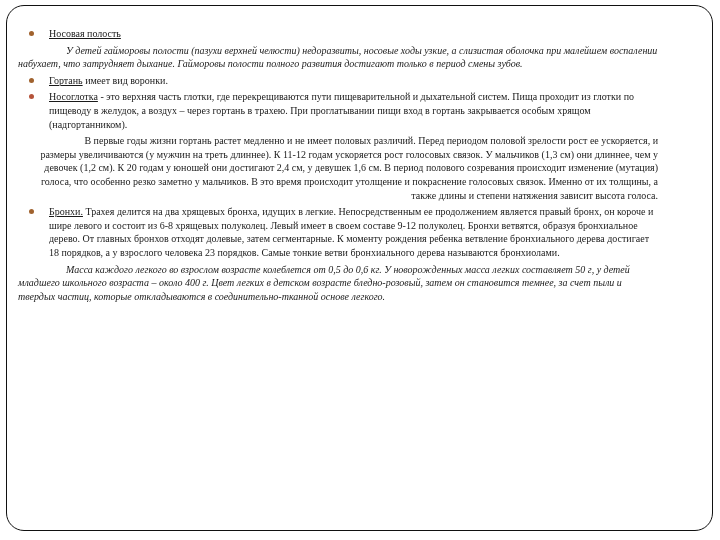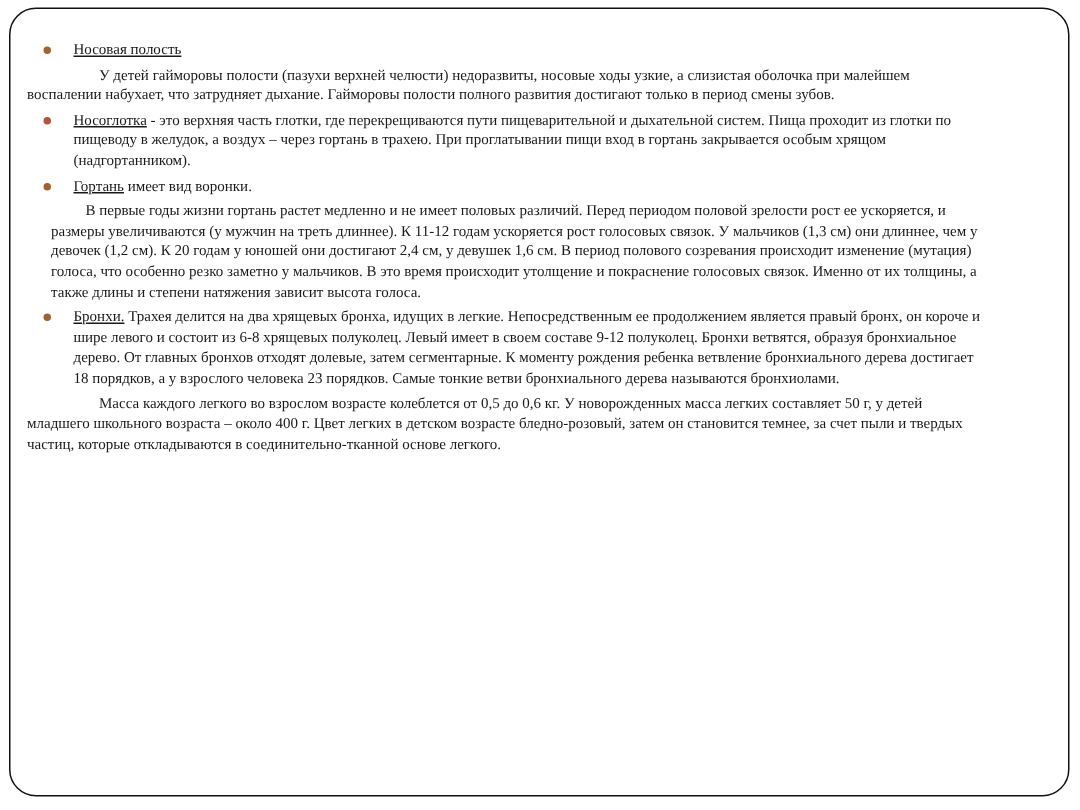--- a/index.html
+++ b/index.html
@@ -5,45 +5,45 @@
     html, body { margin: 0; padding: 0; background: #ffffff; }
     body { width: 720px; height: 540px; position: relative; overflow: hidden;
            font-family: "Liberation Serif", "DejaVu Serif", serif; color: #1a1a1a; }
     .frame { position: absolute; left: 6px; top: 5px; width: 707px; height: 526px;
              border: 1.5px solid #111; border-radius: 18px; box-sizing: border-box; }
     .content { position: absolute; left: 18px; top: 27px; width: 640px; font-size: 10px; line-height: 13.6px; }
     .item { position: relative; padding-left: 31px; margin-bottom: 3px; }
     .bullet { position: absolute; left: 11px; top: 4px; width: 5px; height: 5px; border-radius: 50%; }
     .u { text-decoration: underline; }
     .para { text-indent: 31px; margin: 0 0 3px 0; }
-    .para.deep { text-indent: 48px; }
-    .para.inset { padding-left: 16px; text-indent: 23px; }
+    .para.deep { text-indent: 48px; font-style: italic; }
+    .para.inset { padding-left: 16px; text-indent: 23px; text-align: right; }
     .em { }
   </style>
 </head>
 <body>
 
 <div class="frame"></div>
 
 <div class="content">
 
   <div class="item">
     <span class="bullet" style="background:#a0622e"></span>
     <span class="u">Носовая полость</span>
   </div>
   <p class="para deep">У детей гайморовы полости (пазухи верхней челюсти) недоразвиты, носовые ходы узкие, а слизистая оболочка при малейшем воспалении набухает, что затрудняет дыхание. Гайморовы полости полного развития достигают только в период смены зубов.</p>
 
   <div class="item">
-    <span class="bullet" style="background:#b5533a"></span>
-    <span class="u">Носоглотка</span><span> - это верхняя часть глотки, где перекрещиваются пути пищеварительной и дыхательной систем. Пища проходит из глотки по пищеводу в желудок, а воздух – через гортань в трахею. При проглатывании пищи вход в гортань закрывается особым хрящом (надгортанником).</span>
+    <span class="bullet" style="background:#a0622e"></span>
+    <span class="u">Гортань</span><span> имеет вид воронки.</span>
   </div>
 
   <div class="item">
-    <span class="bullet" style="background:#a0622e"></span>
-    <span class="u">Гортань</span><span> имеет вид воронки.</span>
+    <span class="bullet" style="background:#b5533a"></span>
+    <span class="u">Носоглотка</span><span> - это верхняя часть глотки, где перекрещиваются пути пищеварительной и дыхательной систем. Пища проходит из глотки по пищеводу в желудок, а воздух – через гортань в трахею. При проглатывании пищи вход в гортань закрывается особым хрящом (надгортанником).</span>
   </div>
   <p class="para inset">В первые годы жизни гортань растет медленно и не имеет половых различий. Перед периодом половой зрелости рост ее ускоряется, и размеры увеличиваются (у мужчин на треть длиннее). К 11-12 годам ускоряется рост голосовых связок. У мальчиков (1,3 см) они длиннее, чем у девочек (1,2 см). К 20 годам у юношей они достигают 2,4 см, у девушек 1,6 см. В период полового созревания происходит изменение (мутация) голоса, что особенно резко заметно у мальчиков. В это время происходит утолщение и покраснение голосовых связок. Именно от их толщины, а также длины и степени натяжения зависит высота голоса.</p>
 
 
   <div class="item">
     <span class="bullet" style="background:#a0622e"></span>
     <span class="u">Бронхи.</span><span> Трахея делится на два хрящевых </span><span class="em">бронха,</span><span> идущих в легкие. Непосредственным ее продолжением является правый бронх, он короче и шире левого и состоит из 6-8 хрящевых полуколец. Левый имеет в своем составе 9-12 полуколец. Бронхи ветвятся, образуя бронхиальное дерево. От главных бронхов отходят долевые, затем сегментарные. К моменту рождения ребенка ветвление бронхиального дерева достигает 18 порядков, а у взрослого человека 23 порядков. Самые тонкие ветви бронхиального дерева называются бронхиолами.</span>
   </div>
 
   <p class="para deep">Масса каждого легкого во взрослом возрасте колеблется от 0,5 до 0,6 кг. У новорожденных масса легких составляет 50 г, у детей младшего школьного возраста – около 400 г. Цвет легких в детском возрасте бледно-розовый, затем он становится темнее, за счет пыли и твердых частиц, которые откладываются в соединительно-тканной основе легкого.</p>

